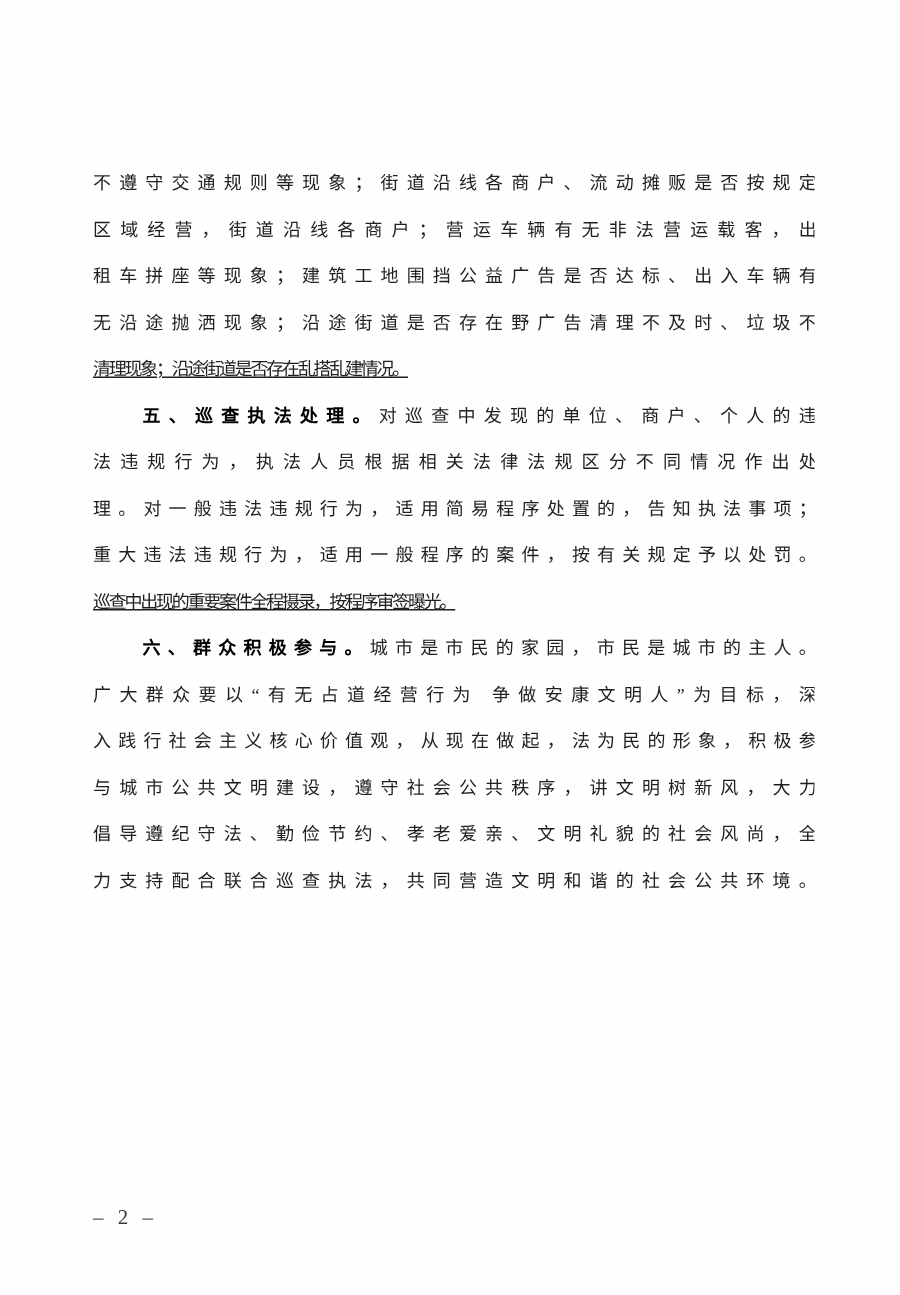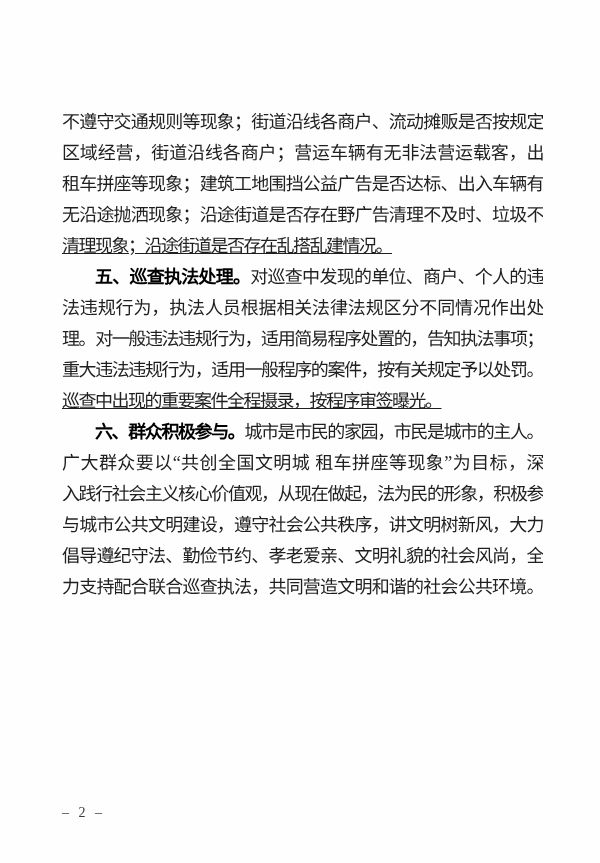--- a/index.html
+++ b/index.html
@@ -14,21 +14,21 @@
     background: #fefefe;
     overflow: hidden;
     font-family: "Liberation Serif", "DejaVu Serif", serif;
   }
   .doc-body {
     position: absolute;
     left: 62px;
     top: 107px;
     width: 481px;
     color: #1f1f1f;
-    font-size: 18px;
+    font-size: 12px;
   }
   .para {
     margin: 0;
     padding: 0;
   }
   .line {
     height: 31px;
     line-height: 31px;
     letter-spacing: -1.5px;
     text-align: justify;
@@ -80,21 +80,21 @@
       <div class="line">法违规行为，执法人员根据相关法律法规区分不同情况作出处</div>
       <div class="line">理。对一般违法违规行为，适用简易程序处置的，告知执法事项；</div>
       <div class="line">重大违法违规行为，适用一般程序的案件，按有关规定予以处罚。</div>
       <div class="line last">巡查中出现的重要案件全程摄录，按程序审签曝光。</div>
     </div>
 
     <div class="para">
       <div class="line sec-first">
         <span class="head">六、群众积极参与。</span><span>城市是市民的家园，市民是城市的主人。</span>
       </div>
-      <div class="line">广大群众要以“共创全国文明城 租车拼座等现象”为目标，深</div>
+      <div class="line">广大群众要以“有无占道经营行为 争做安康文明人”为目标，深</div>
       <div class="line">入践行社会主义核心价值观，从现在做起，法为民的形象，积极参</div>
       <div class="line">与城市公共文明建设，遵守社会公共秩序，讲文明树新风，大力</div>
       <div class="line">倡导遵纪守法、勤俭节约、孝老爱亲、文明礼貌的社会风尚，全</div>
       <div class="line">力支持配合联合巡查执法，共同营造文明和谐的社会公共环境。</div>
     </div>
 
   </div>
 
   <div class="footer">– 2 –</div>
 

